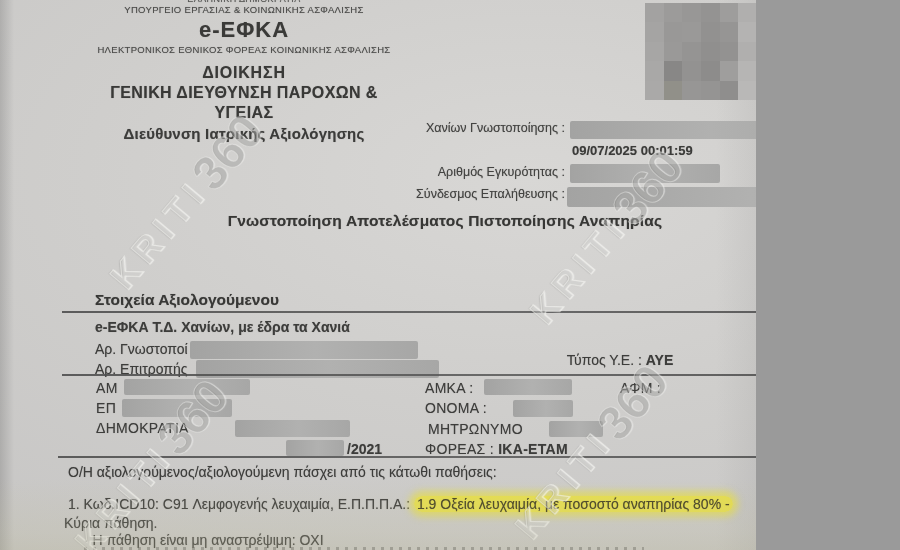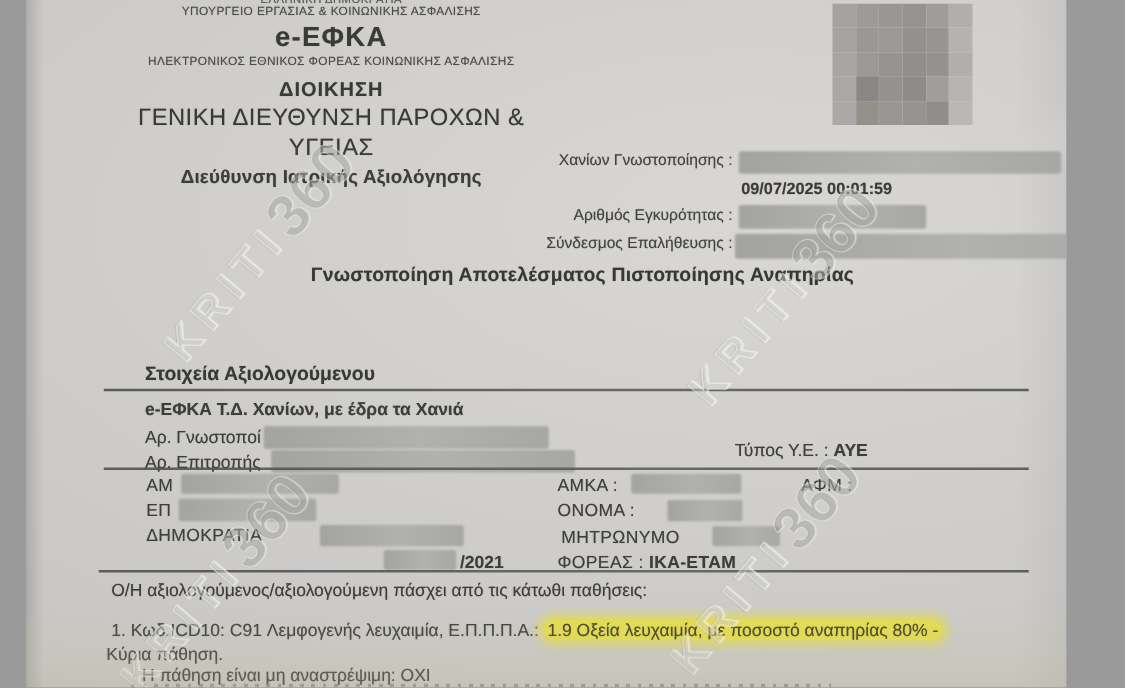--- a/index.html
+++ b/index.html
@@ -1,35 +1,34 @@
 <!DOCTYPE html>
 <html><head>
 <meta charset="utf-8">
 <style>
   html,body{margin:0;padding:0;background:#9a9a9a;}
   .photo{
-    position:relative;width:832px;height:550px;overflow:hidden;
+    position:relative;width:756px;height:550px;overflow:hidden;
     font-family:"Liberation Sans",sans-serif;color:#3f3f3f;
     background:
       linear-gradient(90deg, rgba(60,60,60,.20) 0px, rgba(60,60,60,0) 14px),
       linear-gradient(270deg, rgba(110,110,110,.10) 0px, rgba(110,110,110,0) 40px),
       radial-gradient(130% 95% at 70% 32%, #d8d7d5 0%, #cfcecc 45%, #c5c4c3 100%);
-    margin-left: 21px;
   }
   .abs{position:absolute;}
   .nowrap{white-space:nowrap;}
   .scan{text-shadow:0 0 .8px rgba(60,60,60,.45);}
   .hline{position:absolute;height:1.7px;background:linear-gradient(90deg,#4c4c4c,#5b5b5b 60%,#4f4f4f);opacity:.88;filter:blur(.25px);}
   .rd{position:absolute;background:linear-gradient(90deg,#a3a3a2,#b1b1b0 55%,#a7a7a6);border-radius:2px;filter:blur(.7px);}
   .hdr{position:absolute;left:55px;top:-6px;width:378px;text-align:center;}
   .hdr .s1{font-size:9px;letter-spacing:.4px;color:#585856;}
   .hdr .s2{font-size:9.5px;letter-spacing:.3px;color:#4c4c4a;}
   .hdr .agency{font-size:22px;font-weight:bold;letter-spacing:1px;color:#3a3a38;margin:2px 0 1px 0;}
   .hdr .div1{font-size:16px;font-weight:bold;letter-spacing:.8px;color:#393937;margin-top:9px;}
-  .hdr .div2{font-size:19px;font-weight:normal;letter-spacing:.4px;color:#393937;margin-top:2px;}
+  .hdr .div2{font-size:16px;font-weight:bold;letter-spacing:.4px;color:#393937;margin-top:2px;}
   .hdr .div4{font-size:15px;font-weight:bold;letter-spacing:.2px;color:#3c3c3a;margin-top:3px;}
   .meta-lbl{position:absolute;left:300px;width:265px;text-align:right;font-size:12.5px;color:#434341;}
   .meta-val{position:absolute;left:572px;font-size:13px;font-weight:bold;color:#3b3b39;}
   .title{position:absolute;left:90px;top:212px;width:710px;text-align:center;font-size:15.5px;font-weight:bold;letter-spacing:.2px;color:#373735;}
   .sec-h{font-size:15.5px;font-weight:bold;color:#383836;}
   .row14{font-size:14px;color:#3d3d3b;}
   .caps{letter-spacing:.3px;text-align:right;}
   .b{font-weight:bold;}
   .qr{position:absolute;left:645px;top:3px;width:112px;height:97px;display:grid;grid-template-columns:repeat(6,1fr);grid-template-rows:repeat(5,1fr);filter:blur(.4px);}
   .qr i{display:block;}

